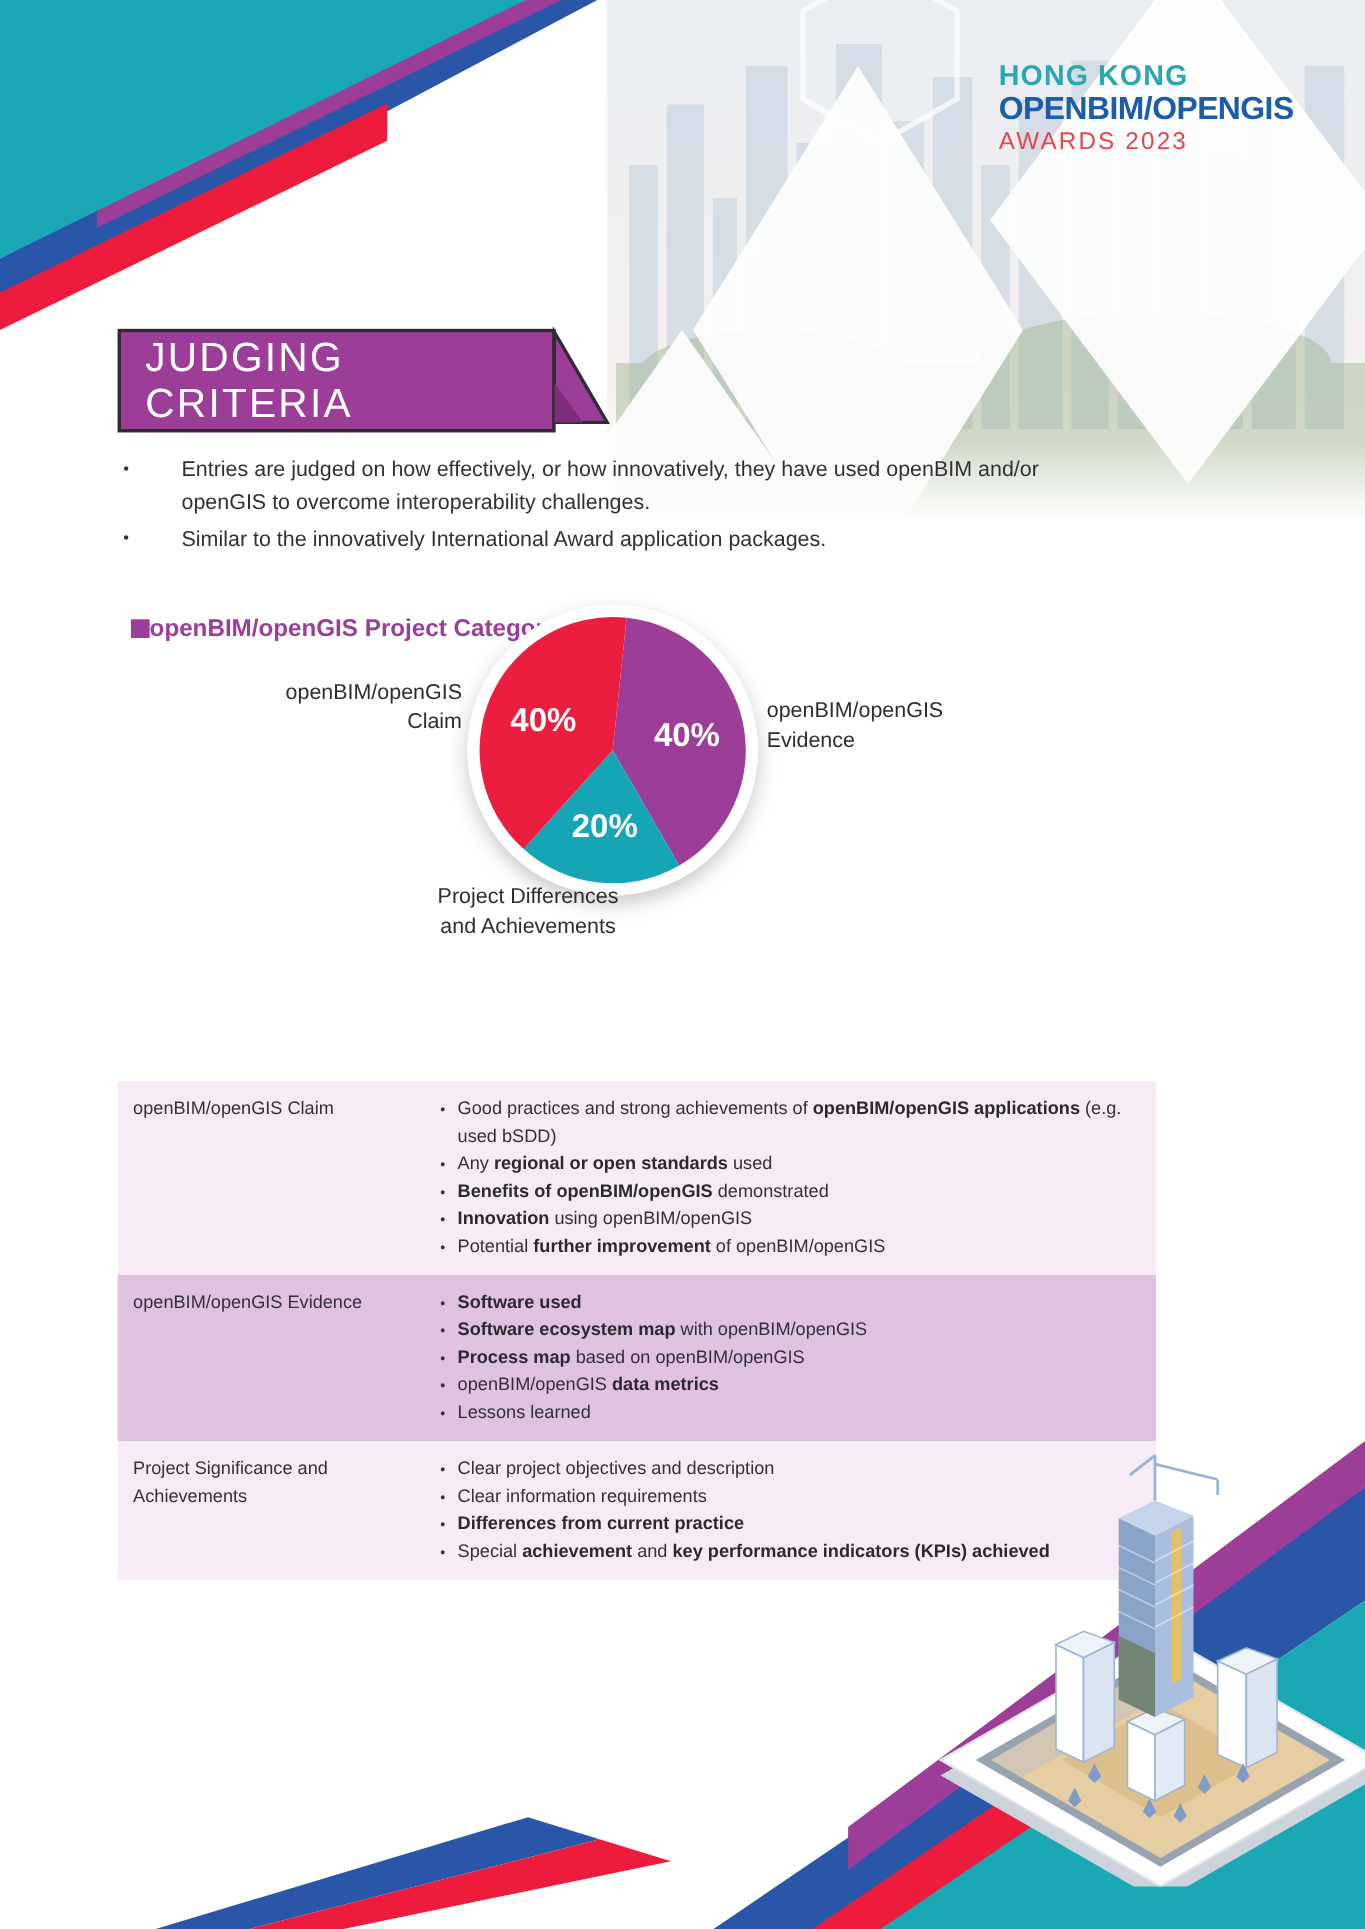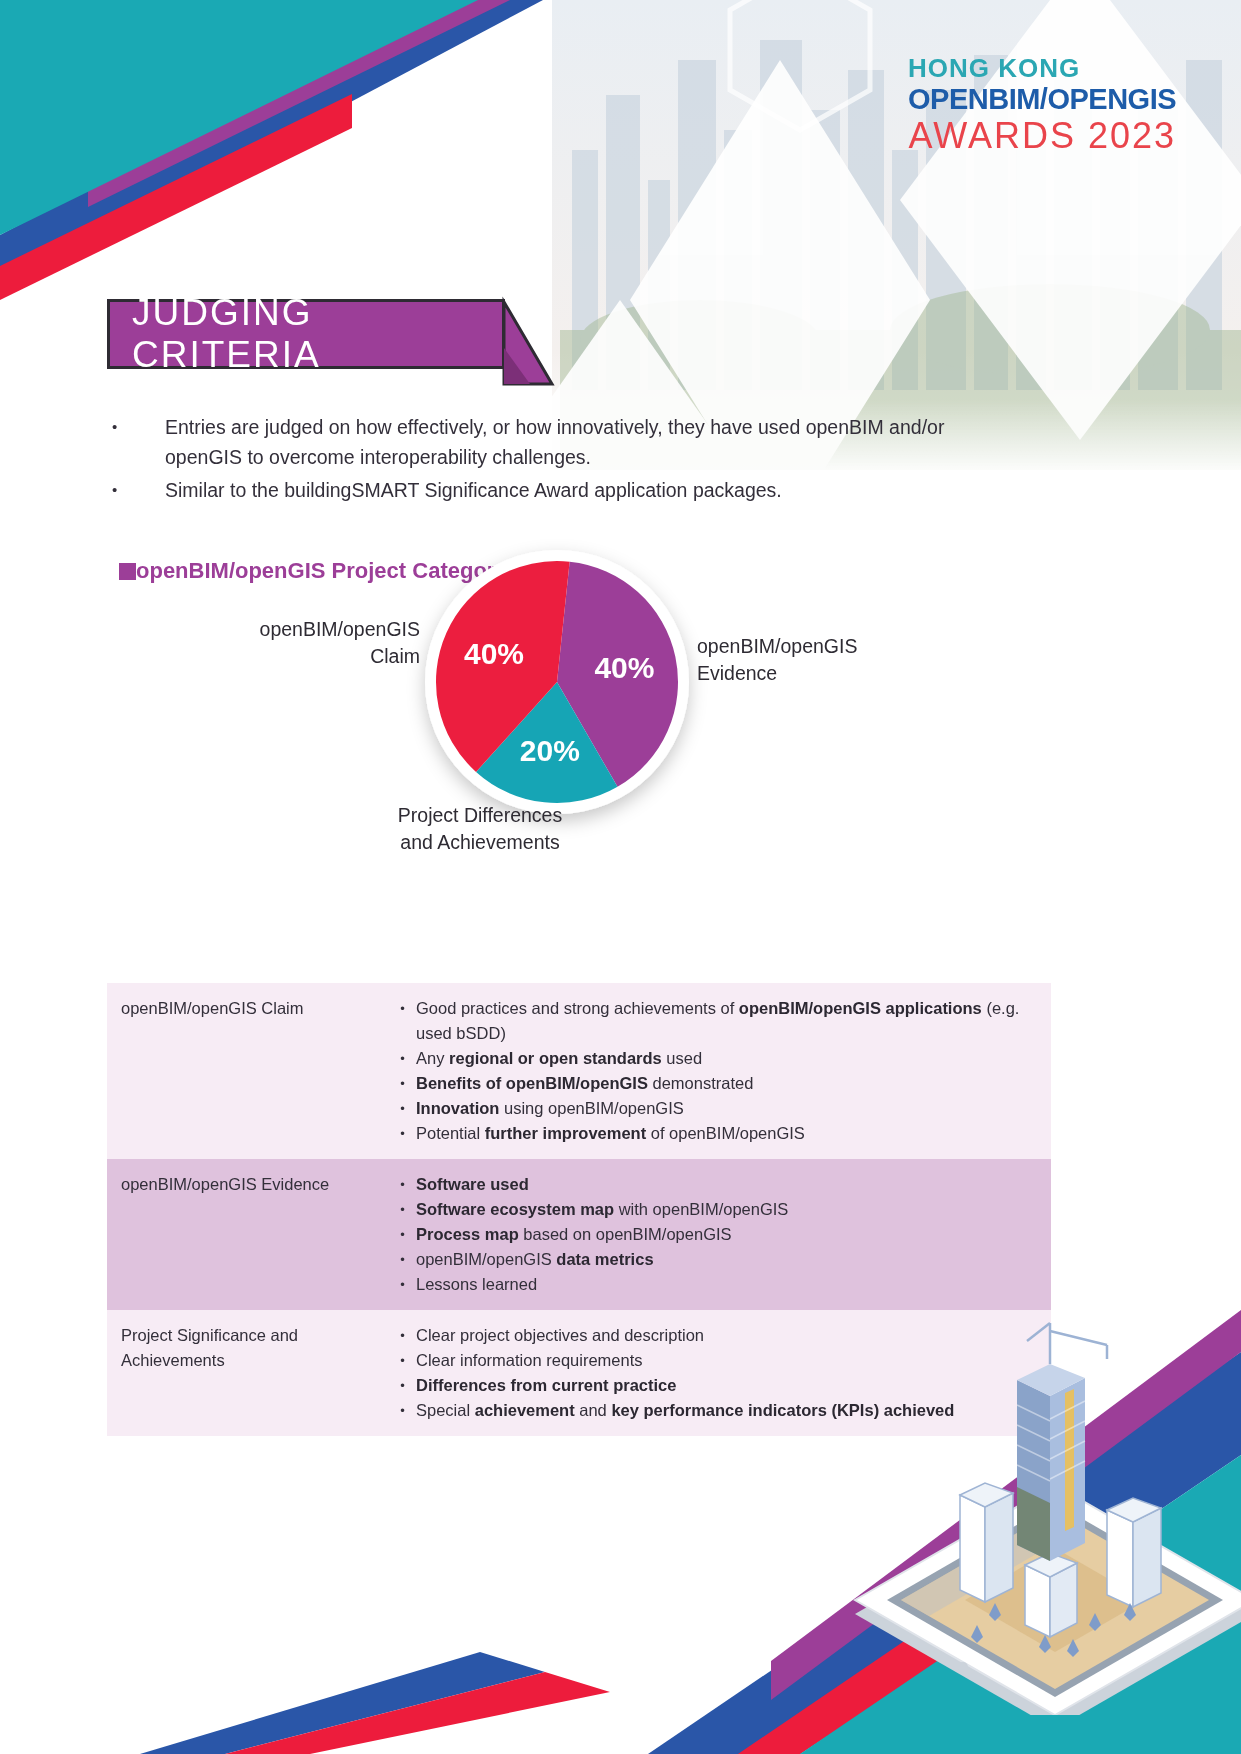--- a/index.html
+++ b/index.html
@@ -5,24 +5,24 @@
   html,body{margin:0;padding:0;background:#9a9aa2;}
   .page{position:relative;width:1241px;height:1754px;margin:0 auto;background:#ffffff;
         overflow:hidden;font-family:"Liberation Sans",sans-serif;color:var(--c-text,#332F3A);padding-left:36px;}
   svg{display:block;}
   .abs{position:absolute;}
 
   
   .logo{position:absolute;left:908px;top:54px;line-height:1.13;}
   .logo-l1{font-size:26px;font-weight:600;letter-spacing:1px;color:var(--c-logo_teal,#2BA7B3);}
   .logo-l2{font-size:29px;font-weight:800;letter-spacing:-0.5px;color:var(--c-logo_blue,#1D5CA9);}
-  .logo-l3{font-size:36px;font-weight:500;letter-spacing:2px;color:var(--c-logo_red,#E9444B);text-align:right;}
-
-  
-  .titlebox{position:absolute;left:107px;top:299px;width:398px;height:70px;box-sizing:border-box;
+  .logo-l3{font-size:22px;font-weight:500;letter-spacing:2px;color:var(--c-logo_red,#E9444B);}
+
+  
+  .titlebox{position:absolute;left:107px;top:299px;width:398px;height:94px;box-sizing:border-box;
             background:var(--c-brand_purple,#9C3E98);border:3px solid #2E2B33;
             display:flex;align-items:center;padding-left:22px;}
   .titlebox h1{margin:0;color:#fff;font-size:37px;font-weight:400;letter-spacing:2px;}
   .titleflap{position:absolute;left:502px;top:296px;}
 
   
   .intro{position:absolute;left:107px;top:412px;width:845px;margin:0;padding:0;list-style:none;}
   .intro li{display:flex;font-size:19.5px;line-height:30px;margin-bottom:3px;}
   .intro .dot{flex:0 0 53px;padding-left:5px;font-size:15px;line-height:30px;}
   .intro b{font-weight:400;}
@@ -128,21 +128,21 @@
     <polygon points="2,52 28,88 2,88" fill="#7C2F78"></polygon>
   </svg>
 
   <ul class="intro" id="intro">
       <li>
         <span class="dot">•</span>
         <span><span>Entries are judged on </span><b>how effectively, or how innovatively</b><span>, they have used openBIM and/or openGIS to overcome </span><b>interoperability</b><span> challenges.</span></span>
       </li>
       <li>
         <span class="dot">•</span>
-        <span><b>Similar to the buildingSMART Significance Award</b><span> application packages.</span></span>
+        <span><b>Similar to the innovatively International Award</b><span> application packages.</span></span>
       </li>
     </ul>
 
   <h2 class="section">
     <span class="sq"></span>
     <span><span class="p1">openBIM/openGIS</span>
     <span class="p2">Project Category</span></span>
   </h2>
 
   <svg id="pie" class="pie-svg" width="288" height="288" viewBox="0 0 288 288">

